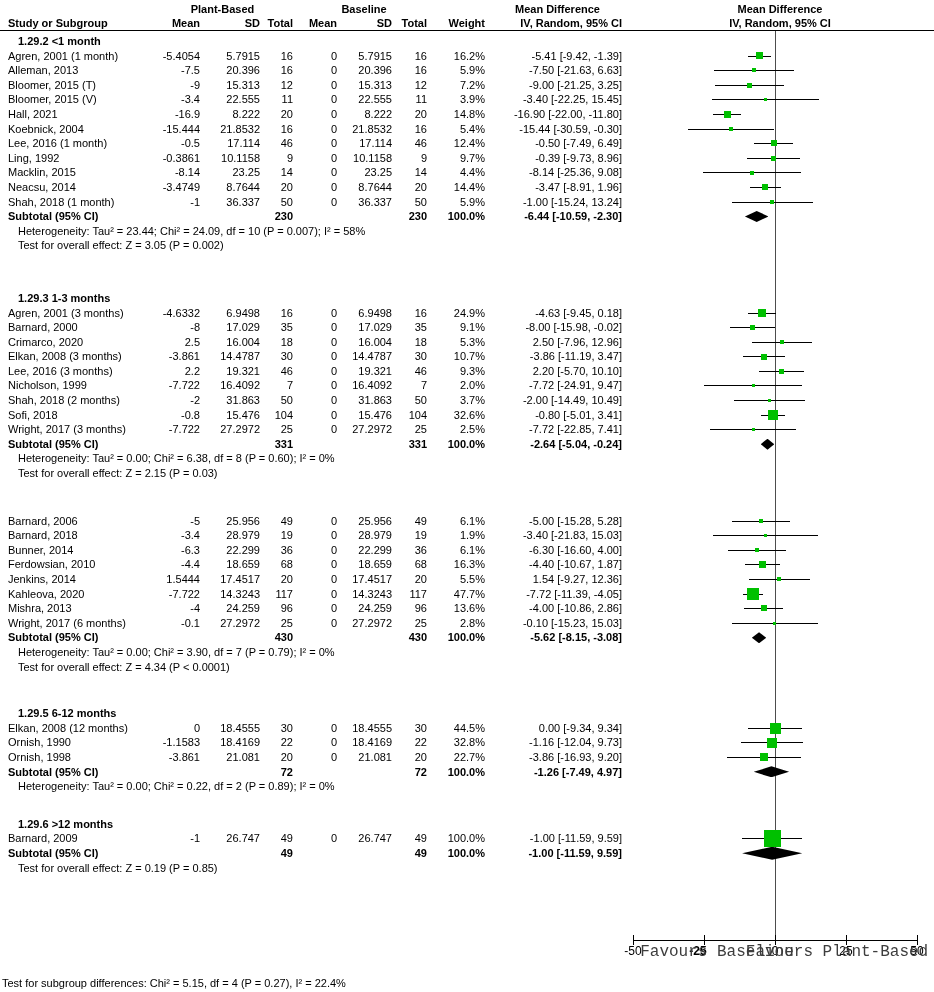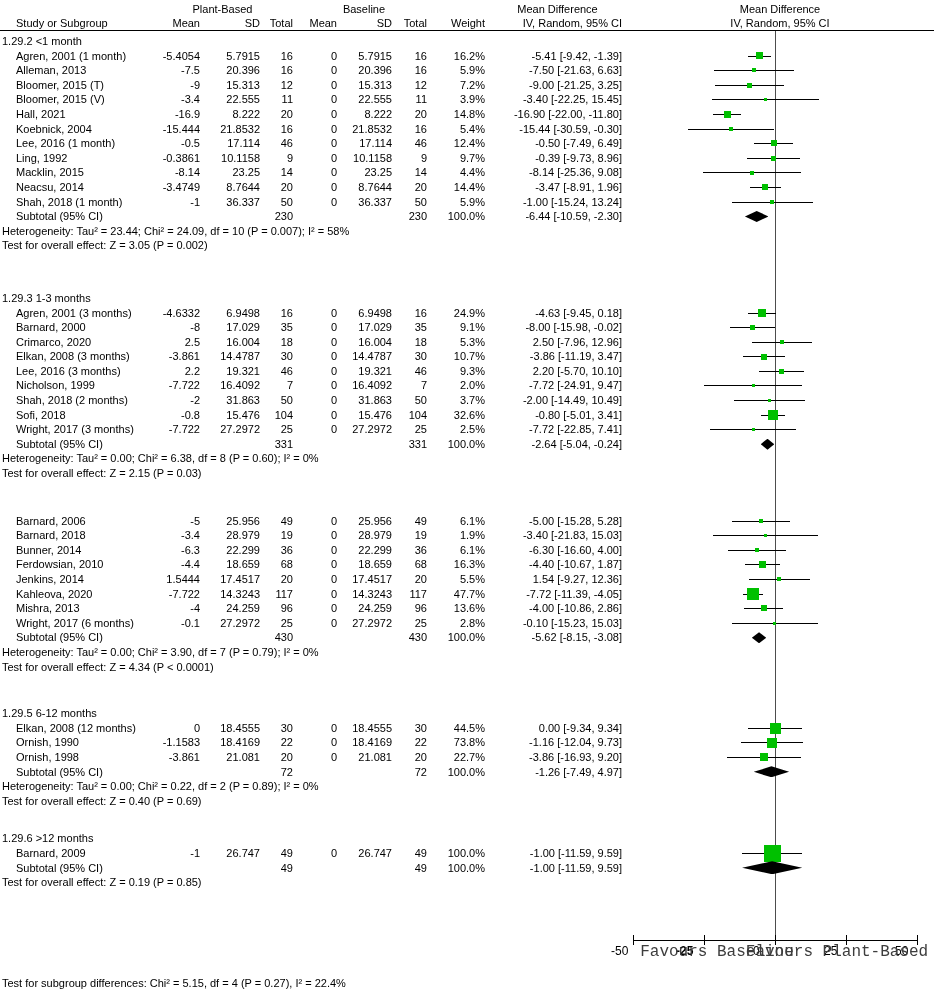--- a/index.html
+++ b/index.html
@@ -5,36 +5,36 @@
   html,body{margin:0;padding:0;background:#fff;}
   .sheet{
     position:relative;width:934px;height:992px;background:#ffffff;
     font-family:"Liberation Sans",sans-serif;font-size:11px;color:#000;
     overflow:hidden;
     --cols:148px 56px 60px 33px 44px 55px 35px 58px 137px 308px;
   }
   .r{display:grid;grid-template-columns:var(--cols);height:14.6px;line-height:14.6px;white-space:nowrap;}
   .c{min-width:0;}
   .num{text-align:right;padding-right:4px;}
-  .left{text-align:left;padding-left:16px;}
+  .left{text-align:left;padding-left:8px;}
   .center{text-align:center;}
-  .b{font-weight:normal;}
+  .b{font-weight:bold;}
   .hdr{padding-top:2px;border-bottom:1.5px solid #000;position:relative;z-index:2;}
   .hdr .r{height:14px;line-height:14px;}
   #rows{position:relative;z-index:1;padding-top:3px;}
-  .span-all{grid-column:1/10;padding-left:2px;}
+  .span-all{grid-column:1/10;padding-left:18px;}
   .plot{position:relative;}
   .ci-line{position:absolute;height:1px;background:#000;top:7px;}
   .sq{position:absolute;}
   .diamond{position:absolute;clip-path:polygon(0 50%,50% 0,100% 50%,50% 100%);}
   .zero{position:absolute;left:775px;top:31px;width:1px;height:910px;background:#4d4d4d;z-index:0;}
   .axis{position:absolute;left:626px;top:928px;width:308px;height:62px;z-index:1;}
   .axis-line{position:absolute;left:7px;top:12px;width:285px;height:1px;background:#000;}
   .tick{position:absolute;top:7px;width:1px;height:10px;background:#000;}
-  .tick-label{position:absolute;top:16px;width:44px;margin-left:-22px;font-size:12px;color:#000;}
+  .tick-label{position:absolute;top:16px;width:44px;margin-left:-22px;text-align:center;font-size:12px;color:#000;}
   .favours{position:absolute;top:15px;font-size:16px;color:#3d3d3d;white-space:nowrap;transform:translateX(-50%);font-family:Liberation Mono, monospace;}
   .footer{position:absolute;left:2px;top:977px;font-size:11px;}
 </style>
 </head>
 <body>
 
 <div class="sheet">
 
   <div class="hdr">
     <div class="r">
@@ -572,21 +572,21 @@
           </span>
         </div>
         <div class="r">
           <span class="c left">Ornish, 1990</span>
           <span class="c num">-1.1583</span>
           <span class="c num">18.4169</span>
           <span class="c num">22</span>
           <span class="c num">0</span>
           <span class="c num">18.4169</span>
           <span class="c num">22</span>
-          <span class="c num">73.8%</span>
+          <span class="c num">32.8%</span>
           <span class="c num">-1.16 [-12.04, 9.73]</span>
           <span class="c plot">
             <div class="ci-line" style="left: 114.806px; width: 61.8268px; background: rgb(0, 0, 0);"></div>
             <div class="sq" style="height: 10px; width: 10px; left: 140.706px; top: 2.3px; background: rgb(0, 192, 0);"></div>
           </span>
         </div>
         <div class="r">
           <span class="c left">Ornish, 1998</span>
           <span class="c num">-3.861</span>
           <span class="c num">21.081</span>
@@ -610,23 +610,20 @@
           <span class="c num"></span>
           <span class="c num">72</span>
           <span class="c num">100.0%</span>
           <span class="c num">-1.26 [-7.49, 4.97]</span>
           <span class="c plot">
             <div class="diamond" style="left: 127.728px; width: 35.3864px; height: 11px; top: 1.8px; background: rgb(0, 0, 0);"></div>
           </span>
         </div>
         <div class="r">
           <span class="c span-all">Heterogeneity: Tau² = 0.00; Chi² = 0.22, df = 2 (P = 0.89); I² = 0%</span>
-        </div>
-        <div class="r">
-          <span class="c span-all">Test for overall effect: Z = 0.40 (P = 0.69)</span>
         </div>
       </div>
       <div class="section" style="margin-bottom: 0px;">
         <div class="r">
           <span class="c span-all b">1.29.6 &gt;12 months</span>
         </div>
         <div class="r">
           <span class="c left">Barnard, 2009</span>
           <span class="c num">-1</span>
           <span class="c num">26.747</span>

